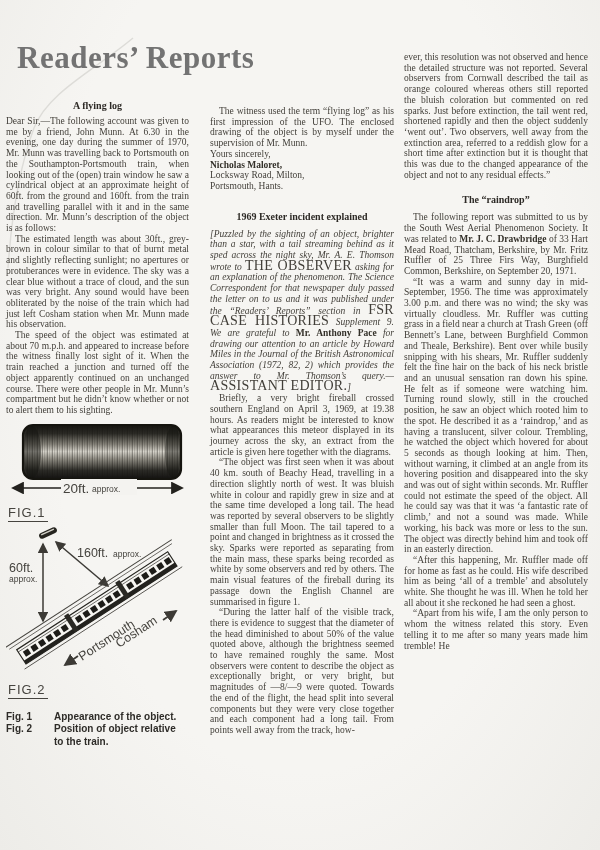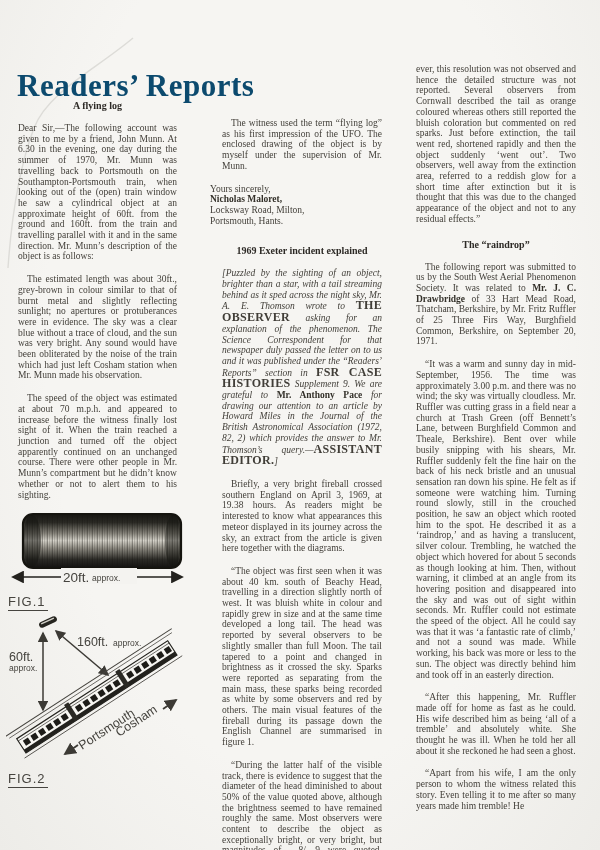--- a/index.html
+++ b/index.html
@@ -4,44 +4,44 @@
 <style>
   html,body { margin:0; padding:0; }
   body {
     width:600px; height:850px; overflow:hidden; position:relative;
     background: radial-gradient(ellipse at 50% 40%, #f6f5f2 60%, #edecE8 100%), #f3f2ef;
     background-color:#f3f2ef;
     font-family:"Liberation Serif","DejaVu Serif",serif;
     color:#3f3c36;
   }
   .page-title {
-    position:absolute; left:17px; top:68px;
+    position:absolute; left:17px; top:40px;
     font-family:"Liberation Serif","DejaVu Serif",serif;
-    font-weight:bold; font-size:31px; letter-spacing:0.5px; color:#0c4a6e;
+    font-weight:bold; font-size:31px; letter-spacing:0.5px; color:#737373;
     white-space:nowrap;
   }
   .col { position:absolute; }
   .col1 { left:6px;  top:100px; width:183px; }
   .col2 { left:210px; top:106px; width:184px; }
   .col3 { left:404px; top:52px;  width:184px; }
   .sec-head {
     font-weight:bold; font-size:10px; text-align:center;
     color:#2d2a26; margin:0 0 5px 0;
   }
   .sec-head.mid { margin:12px 0 7px 0; }
   p.body {
     font-size:9.5px; line-height:10.7px; text-align:justify;
-    margin:12px; color:#413e38;
+    margin:0; color:#413e38;
   }
   p.body.ind { text-indent:9px; }
   p.sig { font-size:9.5px; line-height:10.7px; margin:0; color:#413e38; }
   p.sig .b { font-weight:bold; color:#333029; }
   .b  { font-weight:bold; font-style:normal; color:#333029; }
   .it { font-style:italic; }
-  .sc { font-style:normal; font-size:12px; letter-spacing:0.3px;font-weight:bold; }
+  .sc { font-style:normal; font-size:14px; letter-spacing:0.3px; }
   .figwrap { margin:0; }
   .figlabel {
     display:inline-block; font-family:"Liberation Sans","DejaVu Sans",sans-serif;
     font-size:13px; color:#46443f; letter-spacing:1px;
     border-bottom:1.6px solid #46443f; padding:0 2px 1px 0; margin:2px 0 2px 2px;text-align:center;
   }
   .caption {
     margin-top:10px; font-family:"Liberation Sans","DejaVu Sans",sans-serif;
     font-weight:bold; font-size:10px; line-height:12.5px; color:#2e2c28;
     display:grid; grid-template-columns:46px 1fr; column-gap:2px;
@@ -159,20 +159,28 @@
 
       <line x1="72" y1="132" x2="59" y2="141" stroke="#3c3a35" stroke-width="1.8" marker-end="url(#ah2)"></line>
       <text transform="translate(76,137) rotate(-33)" font-size="12.5">Portsmouth</text>
       <text transform="translate(113,124) rotate(-33)" font-size="12.5">Cosham</text>
       <line x1="157" y1="96" x2="170" y2="87" stroke="#3c3a35" stroke-width="1.8" marker-end="url(#ah2)"></line>
     </svg>
     <br>
     <span class="figlabel">FIG.2</span>
   </div>
 
+  <div class="caption">
+    <span>Fig. 1</span>
+    <span>Appearance of the object.</span>
+    <span>Fig. 2</span>
+    <span>Position of object relative</span>
+    <span></span>
+    <span>to the train.</span>
+  </div>
 </div>
 
 <div class="col col2">
   <p class="body ind">The witness used the term “flying log” as his first impression of the UFO. The enclosed drawing of the object is by myself under the supervision of Mr. Munn.</p>
   <p class="sig">Yours sincerely,</p>
   <p class="sig"><span class="b">Nicholas Maloret,</span></p>
   <p class="sig">Locksway Road, Milton,</p>
   <p class="sig">Portsmouth, Hants.</p>
 
   <div class="sec-head mid" style="margin-top:19px;">1969 Exeter incident explained</div>

